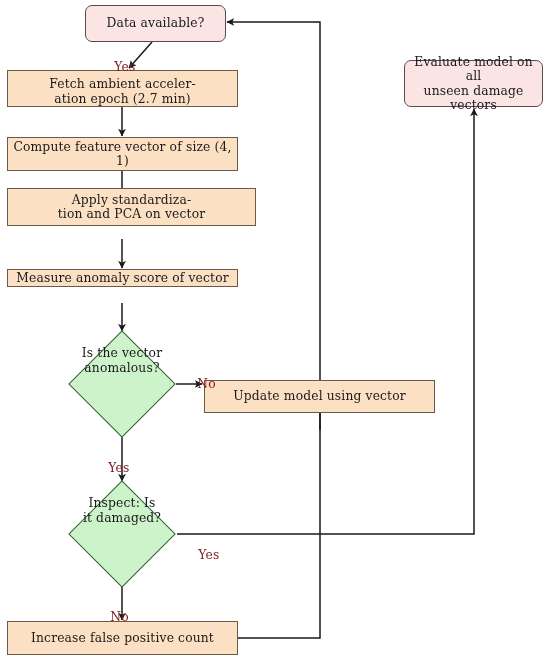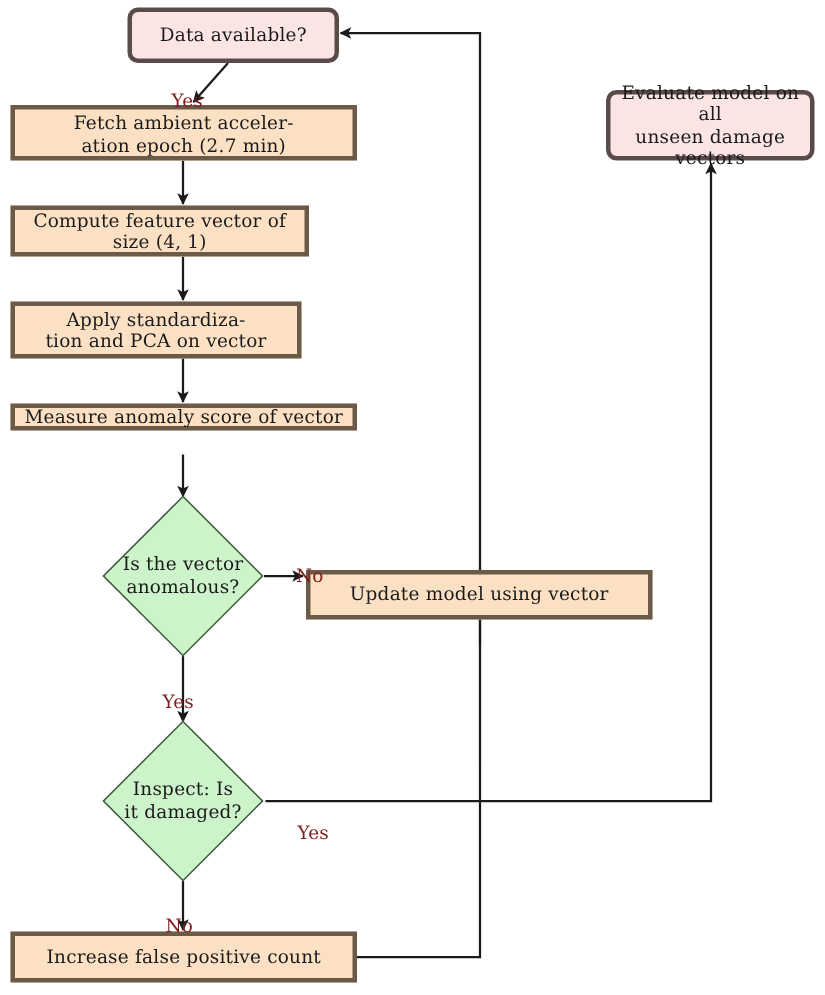--- a/index.html
+++ b/index.html
@@ -24,21 +24,21 @@
   .node{
     position:absolute;
     box-sizing:border-box;
     display:flex;
     align-items:center;
     justify-content:center;
     text-align:center;
     line-height:1.18;
     font-size:12.3px;
     letter-spacing:.15px;
-    border:3px solid #be185d;
+    border:1px solid #be185d;
     z-index:3;
   }
   .node.process{
     background:#fce0c4;
     border-color:#6b5a48;
   }
   .node.terminal{
     background:#fbe4e4;
     border-color:#5a4a4a;
     border-radius:7px;
@@ -55,21 +55,20 @@
     background:#cdf3cb;
     border:1px solid #3b5c3b;
     transform:rotate(45deg);
     box-sizing:border-box;
   }
   .diamond-label{
     position:absolute;
     left:0; top:0;
     width:100%; height:100%;
     display:flex;
-    align-items:center;
     justify-content:center;
     text-align:center;
     font-size:12.3px;
     line-height:1.2;
     letter-spacing:.15px;
   }
   .edge-label{
     position:absolute;
     font-size:12.3px;
     letter-spacing:.15px;
@@ -127,25 +126,25 @@
 
   <div class="node terminal" style="left:85px; top:5px; width:141px; height:37px;">
     <span class="l2">Data available?</span>
   </div>
 
   <div class="node process" style="left:7px; top:70px; width:231px; height:37px;align-items:flex-end;">
     <span class="l2">Fetch ambient acceler-
 ation epoch (2.7 min)</span>
   </div>
 
-  <div class="node process" style="left:7px; top:137px; width:199px; height:34px;">
+  <div class="node process" style="left:7px; top:137px; width:231px; height:34px;">
     <span class="l2">Compute feature vector of size (4, 1)</span>
   </div>
 
-  <div class="node process" style="left:7px; top:201px; width:194px; height:38px;">
+  <div class="node process" style="left:7px; top:188px; width:249px; height:38px;">
     <span class="l2">Apply standardiza-
 tion and PCA on vector</span>
   </div>
 
   <div class="node process" style="left:7px; top:269px; width:231px; height:18px;">
     <span class="l2">Measure anomaly score of vector</span>
   </div>
 
   <div class="diamond-wrap" style="left:84px; top:346px; width:76px; height:76px;">
     <div class="diamond-shape"></div>

